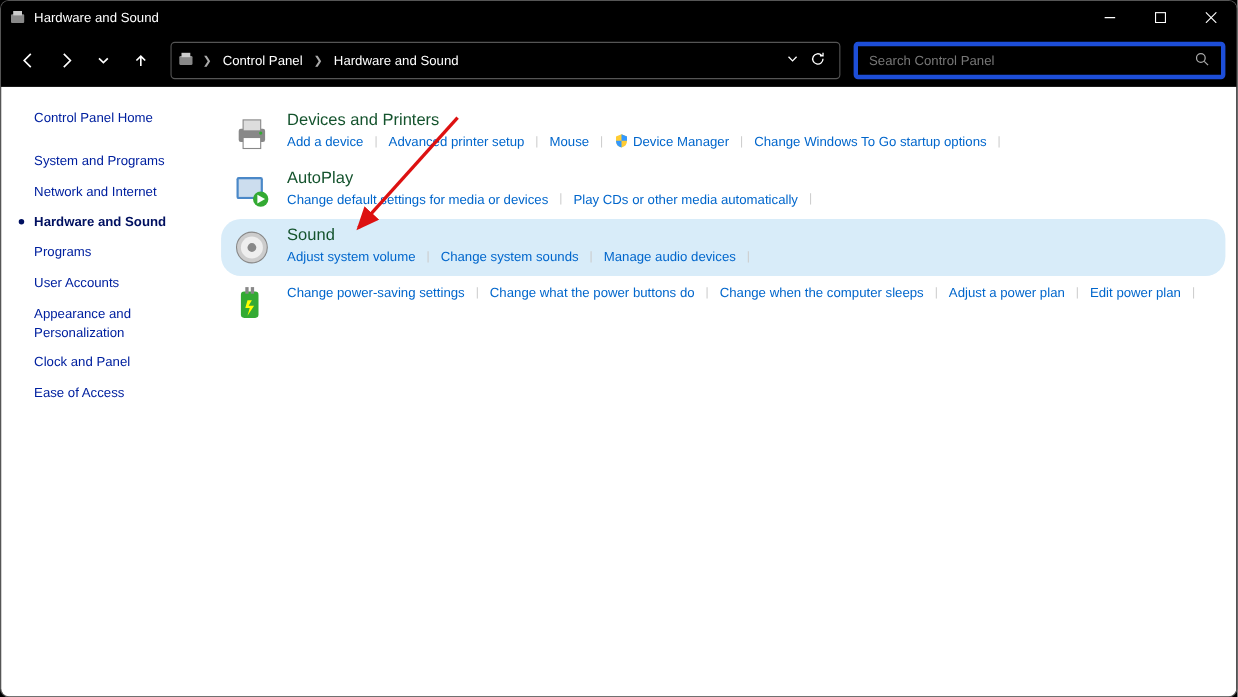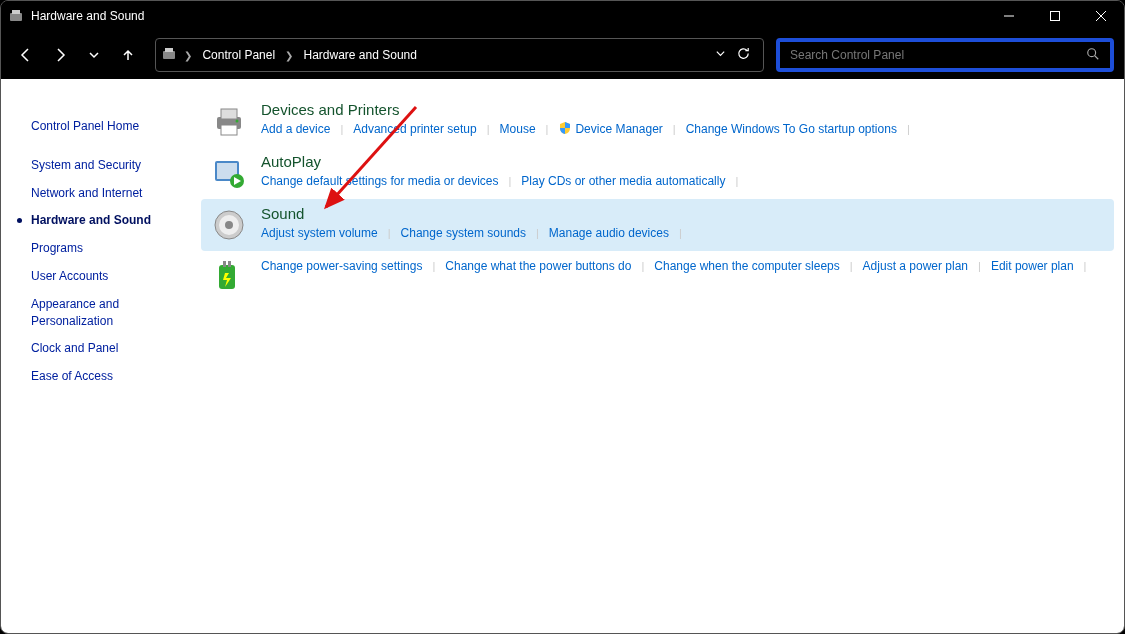--- a/index.html
+++ b/index.html
@@ -65,21 +65,20 @@
     .search-bar input::placeholder { color:#777; }
     
     .content {
       display:flex;
       height: calc(634px - 30px - 48px);
       background:#fff;
     }
     .sidebar {
       width: 200px;
       padding: 20px 0 0 30px;
-      margin-top: 19px;
     }
     .sidebar-item {
       color:#00209f;
       font-size:12px;
       margin-bottom: 11px;
       cursor:pointer;
       line-height:1.4;
     }
     .sidebar-item.active { font-weight:bold; color:#001060; position:relative;}
     .sidebar-item.active::before {
@@ -89,21 +88,21 @@
     .main {
       flex:1;
       padding: 16px 10px 0 0;
       position:relative;
     }
     .category {
       display:flex;
       padding: 6px 0 6px 6px;
       border-radius: 4px;
     }
-    .category.highlighted { background:#d8ecf9; }
+    .category.highlighted { background:#d8ecf9;border-radius:18px; }
     .cat-icon {
       width: 44px; height:40px; margin-right:10px;
       display:flex; align-items:flex-start; justify-content:center;
       padding-top:2px;
     }
     .cat-body { flex:1; }
     .cat-title {
       color:#14532d; font-size:15px; margin-bottom:2px; cursor:pointer;
     }
     .cat-links {
@@ -209,21 +208,21 @@
           <circle cx="6.5" cy="6.5" r="4.5" fill="none" stroke="#aaa" stroke-width="1.3"></circle>
           <line x1="10" y1="10" x2="14" y2="14" stroke="#aaa" stroke-width="1.3"></line>
         </svg>
     </span>
   </div>
 </div>
 
 <div class="content">
   <div class="sidebar" id="sidebar">
       <div class="sidebar-item" style="margin-bottom: 22px;">Control Panel Home</div>
-      <div class="sidebar-item">System and Security</div>
+      <div class="sidebar-item">System and Programs</div>
       <div class="sidebar-item">Network and Internet</div>
       <div class="sidebar-item active">Hardware and Sound</div>
       <div class="sidebar-item">Programs</div>
       <div class="sidebar-item">User Accounts</div>
       <div class="sidebar-item">Appearance and Personalization</div>
       <div class="sidebar-item">Clock and Panel</div>
       <div class="sidebar-item">Ease of Access</div>
     </div>
   <div class="main" id="main">
     <svg class="arrow-annotation" width="120" height="130">

